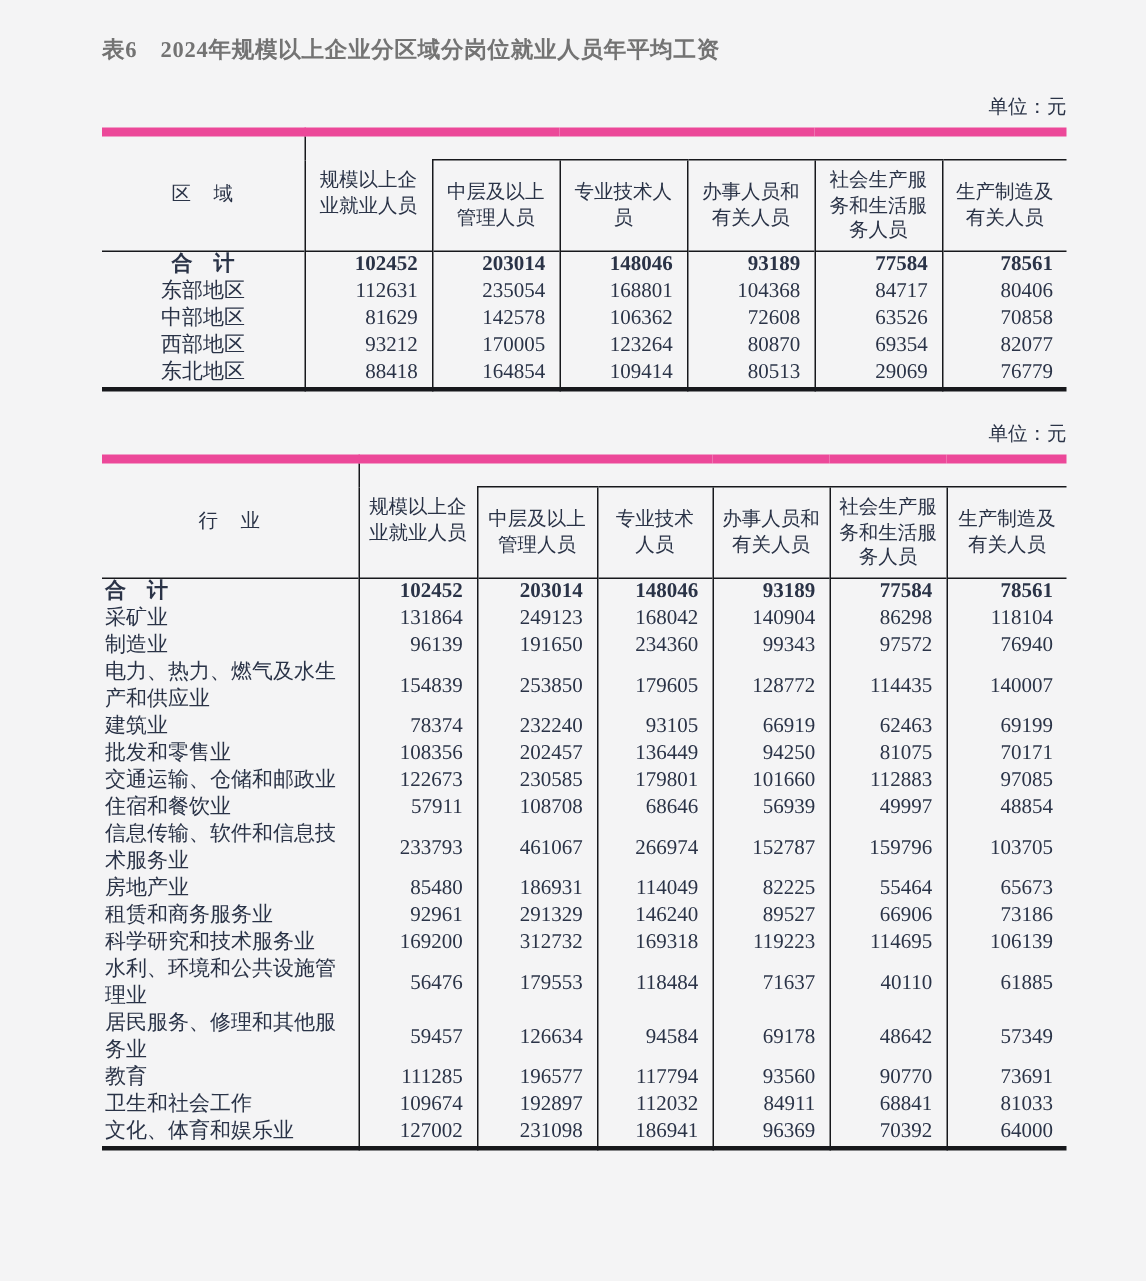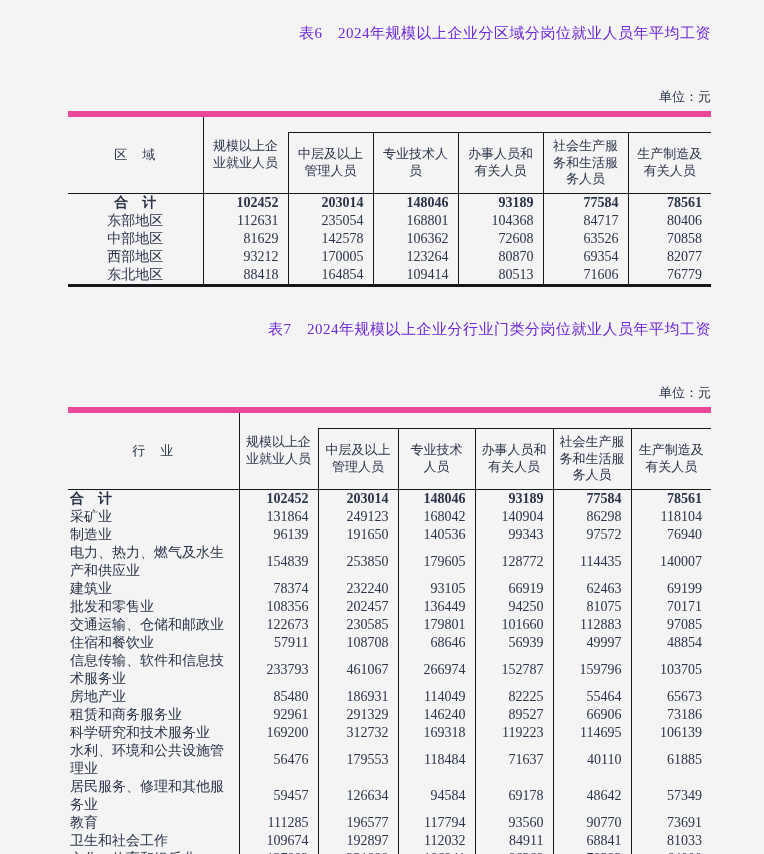--- a/index.html
+++ b/index.html
@@ -14,28 +14,28 @@
     font-family: "Liberation Serif", "DejaVu Serif", serif;
     overflow: hidden;
   }
   .doc {
     width: 643px;
     margin-left: 68px;
   }
   .tbl-title {
     margin: 0;
     padding-top: 24px;
-    text-align: right;
+    text-align: left;
     font-size: 15px;
-    font-weight: normal;
-    color: #6d28d9;
+    font-weight: bold;
+    color: #737373;
     letter-spacing: 0.5px;
   }
   .unit {
-    margin-top: 45px;
+    margin-top: 19px;
     margin-bottom: 5px;
     text-align: right;
     font-size: 13px;
   }
   .t7-block .tbl-title {
     padding-top: 33px;
   }
   table.stat {
     width: 643px;
     table-layout: fixed;
@@ -162,29 +162,28 @@
             <td class="num">80870</td>
             <td class="num">69354</td>
             <td class="num">82077</td>
           </tr>
           <tr>
             <td class="lbl">东北地区</td>
             <td class="num">88418</td>
             <td class="num">164854</td>
             <td class="num">109414</td>
             <td class="num">80513</td>
-            <td class="num">71606</td>
+            <td class="num">29069</td>
             <td class="num">76779</td>
           </tr>
       </tbody>
     </table>
   </section>
 
   <section class="t7-block">
-    <h2 class="tbl-title">表7　2024年规模以上企业分行业门类分岗位就业人员年平均工资</h2>
     <div class="unit">单位：元</div>
     <table class="stat t7">
       <colgroup>
         <col style="width:171px">
           <col style="width:79px">
           <col style="width:80px">
         <col style="width:77px">
           <col style="width:78px">
           <col style="width:78px">
           <col style="width:80px">
@@ -219,21 +218,21 @@
             <td class="num">249123</td>
             <td class="num">168042</td>
             <td class="num">140904</td>
             <td class="num">86298</td>
             <td class="num">118104</td>
           </tr>
           <tr>
             <td class="lbl">制造业</td>
             <td class="num">96139</td>
             <td class="num">191650</td>
-            <td class="num">140536</td>
+            <td class="num">234360</td>
             <td class="num">99343</td>
             <td class="num">97572</td>
             <td class="num">76940</td>
           </tr>
           <tr>
             <td class="lbl">电力、热力、燃气及水生产和供应业</td>
             <td class="num">154839</td>
             <td class="num">253850</td>
             <td class="num">179605</td>
             <td class="num">128772</td>

